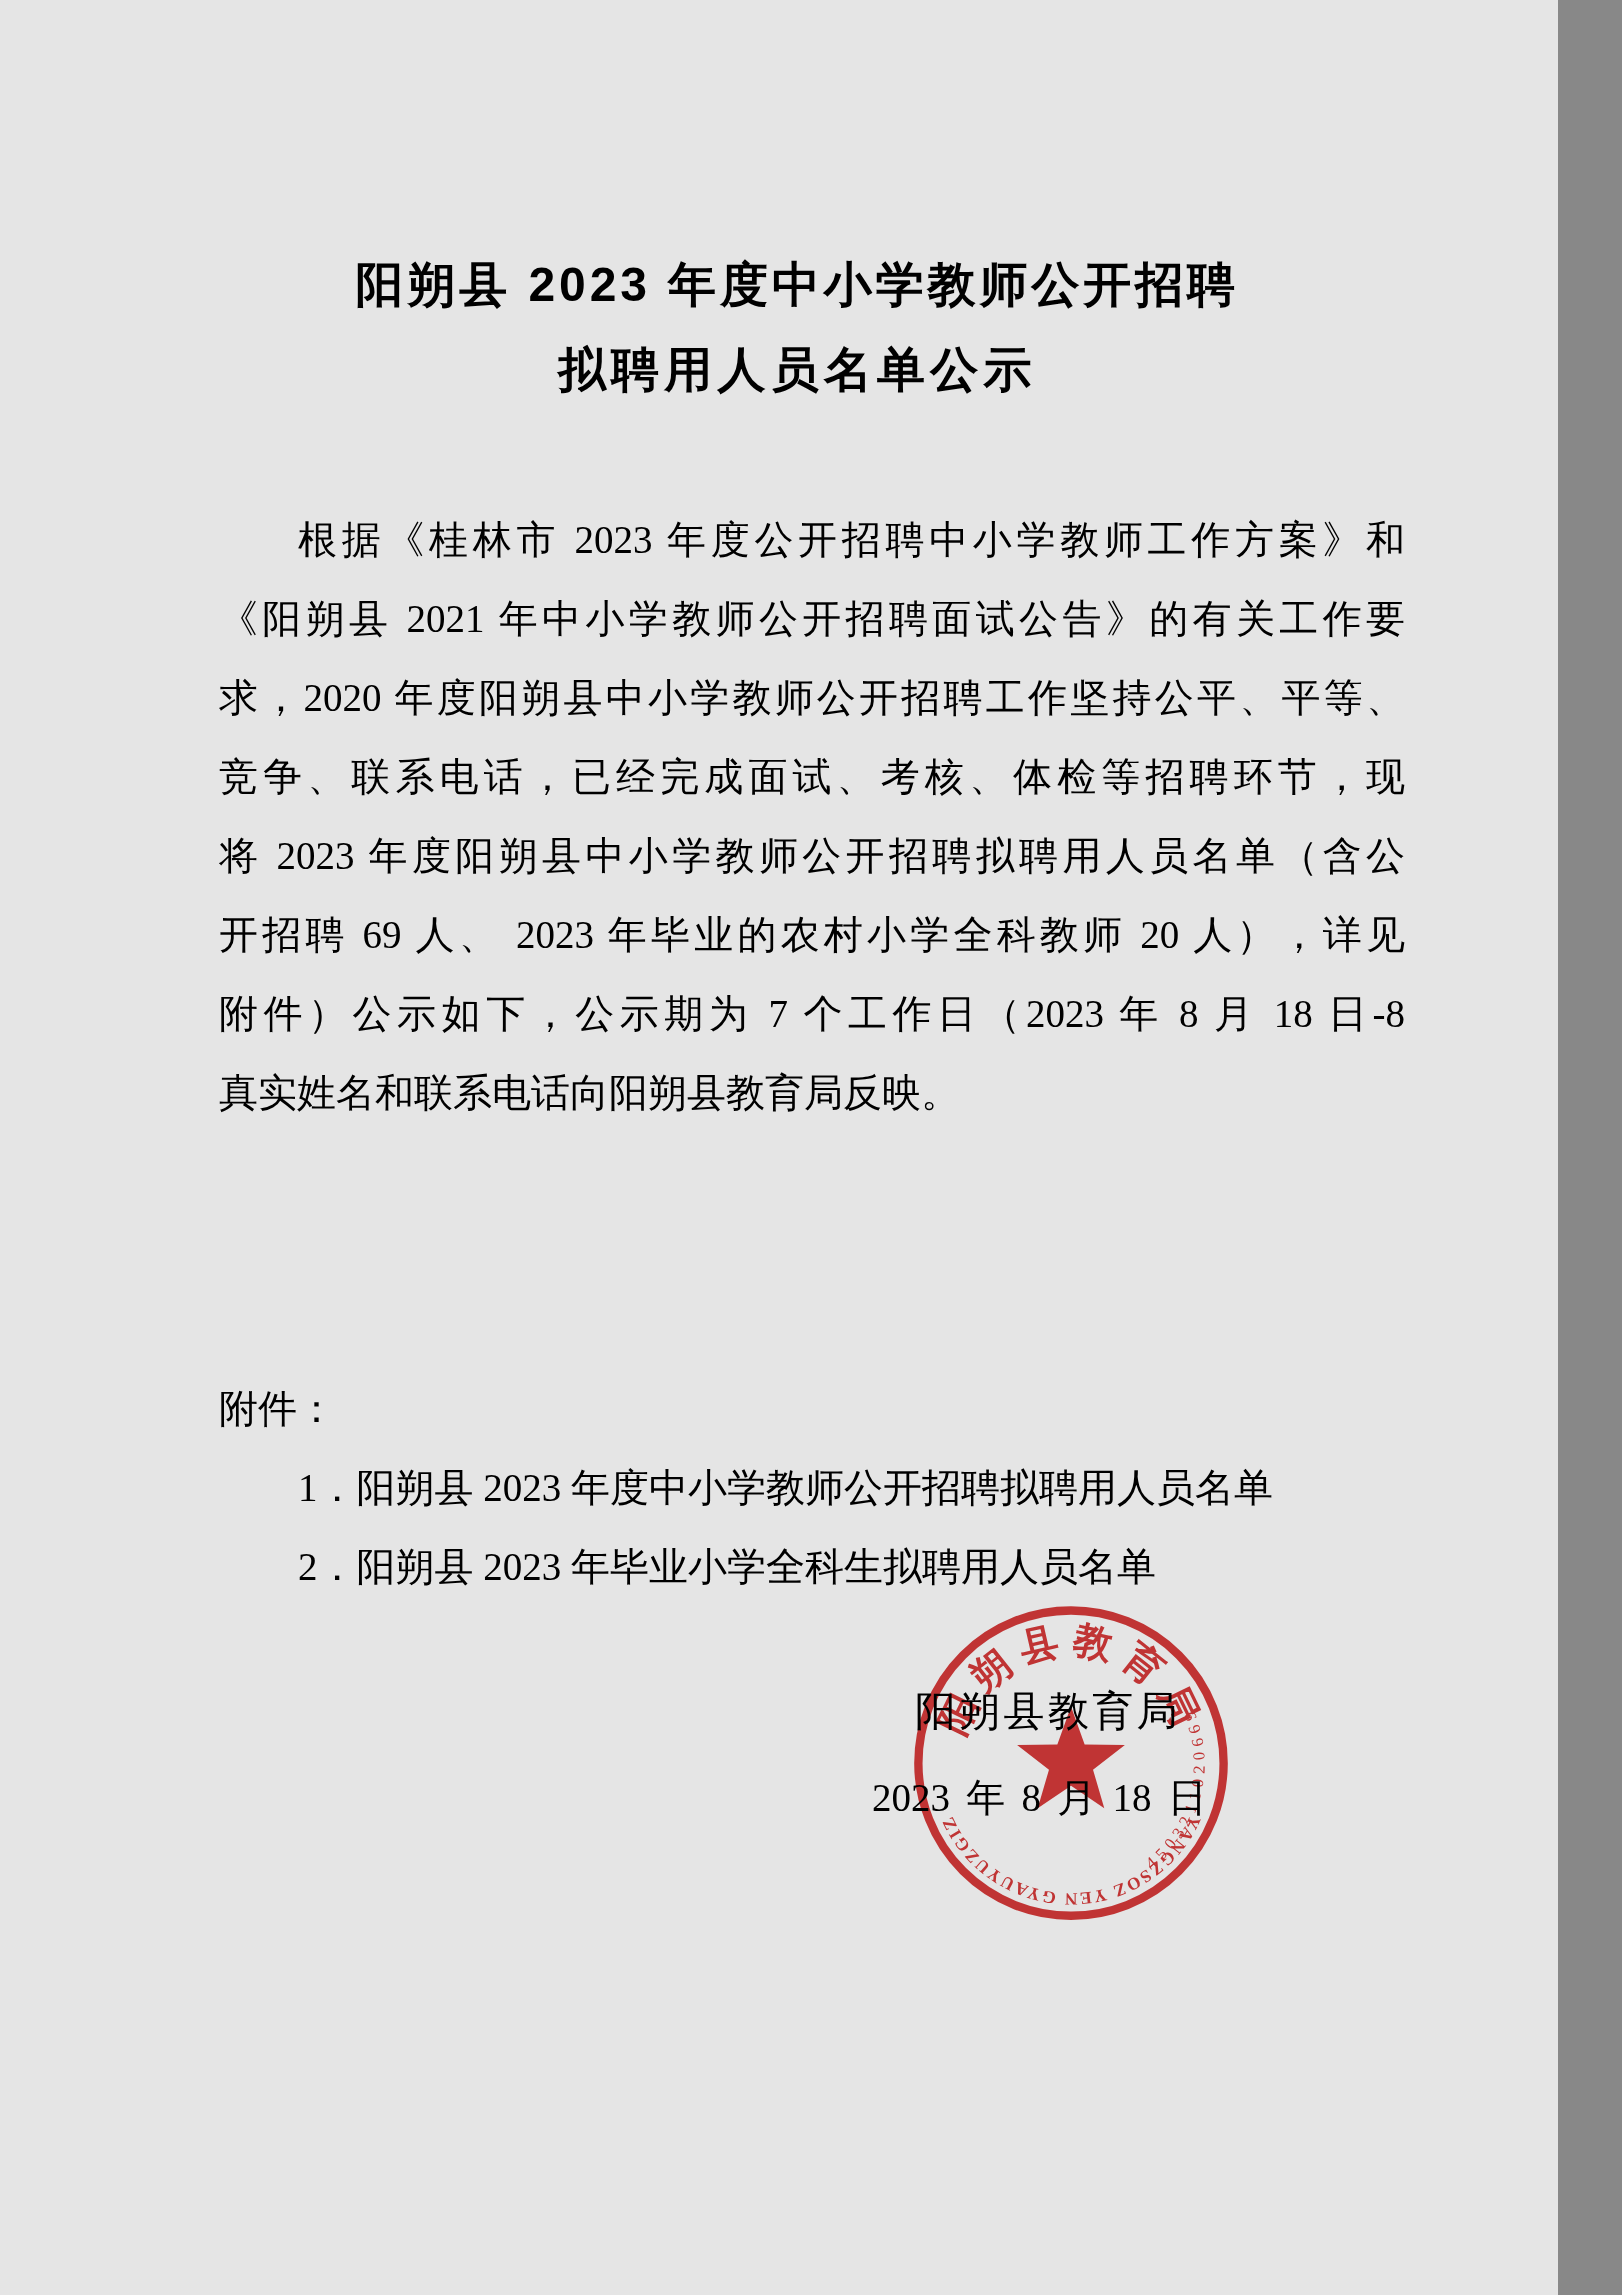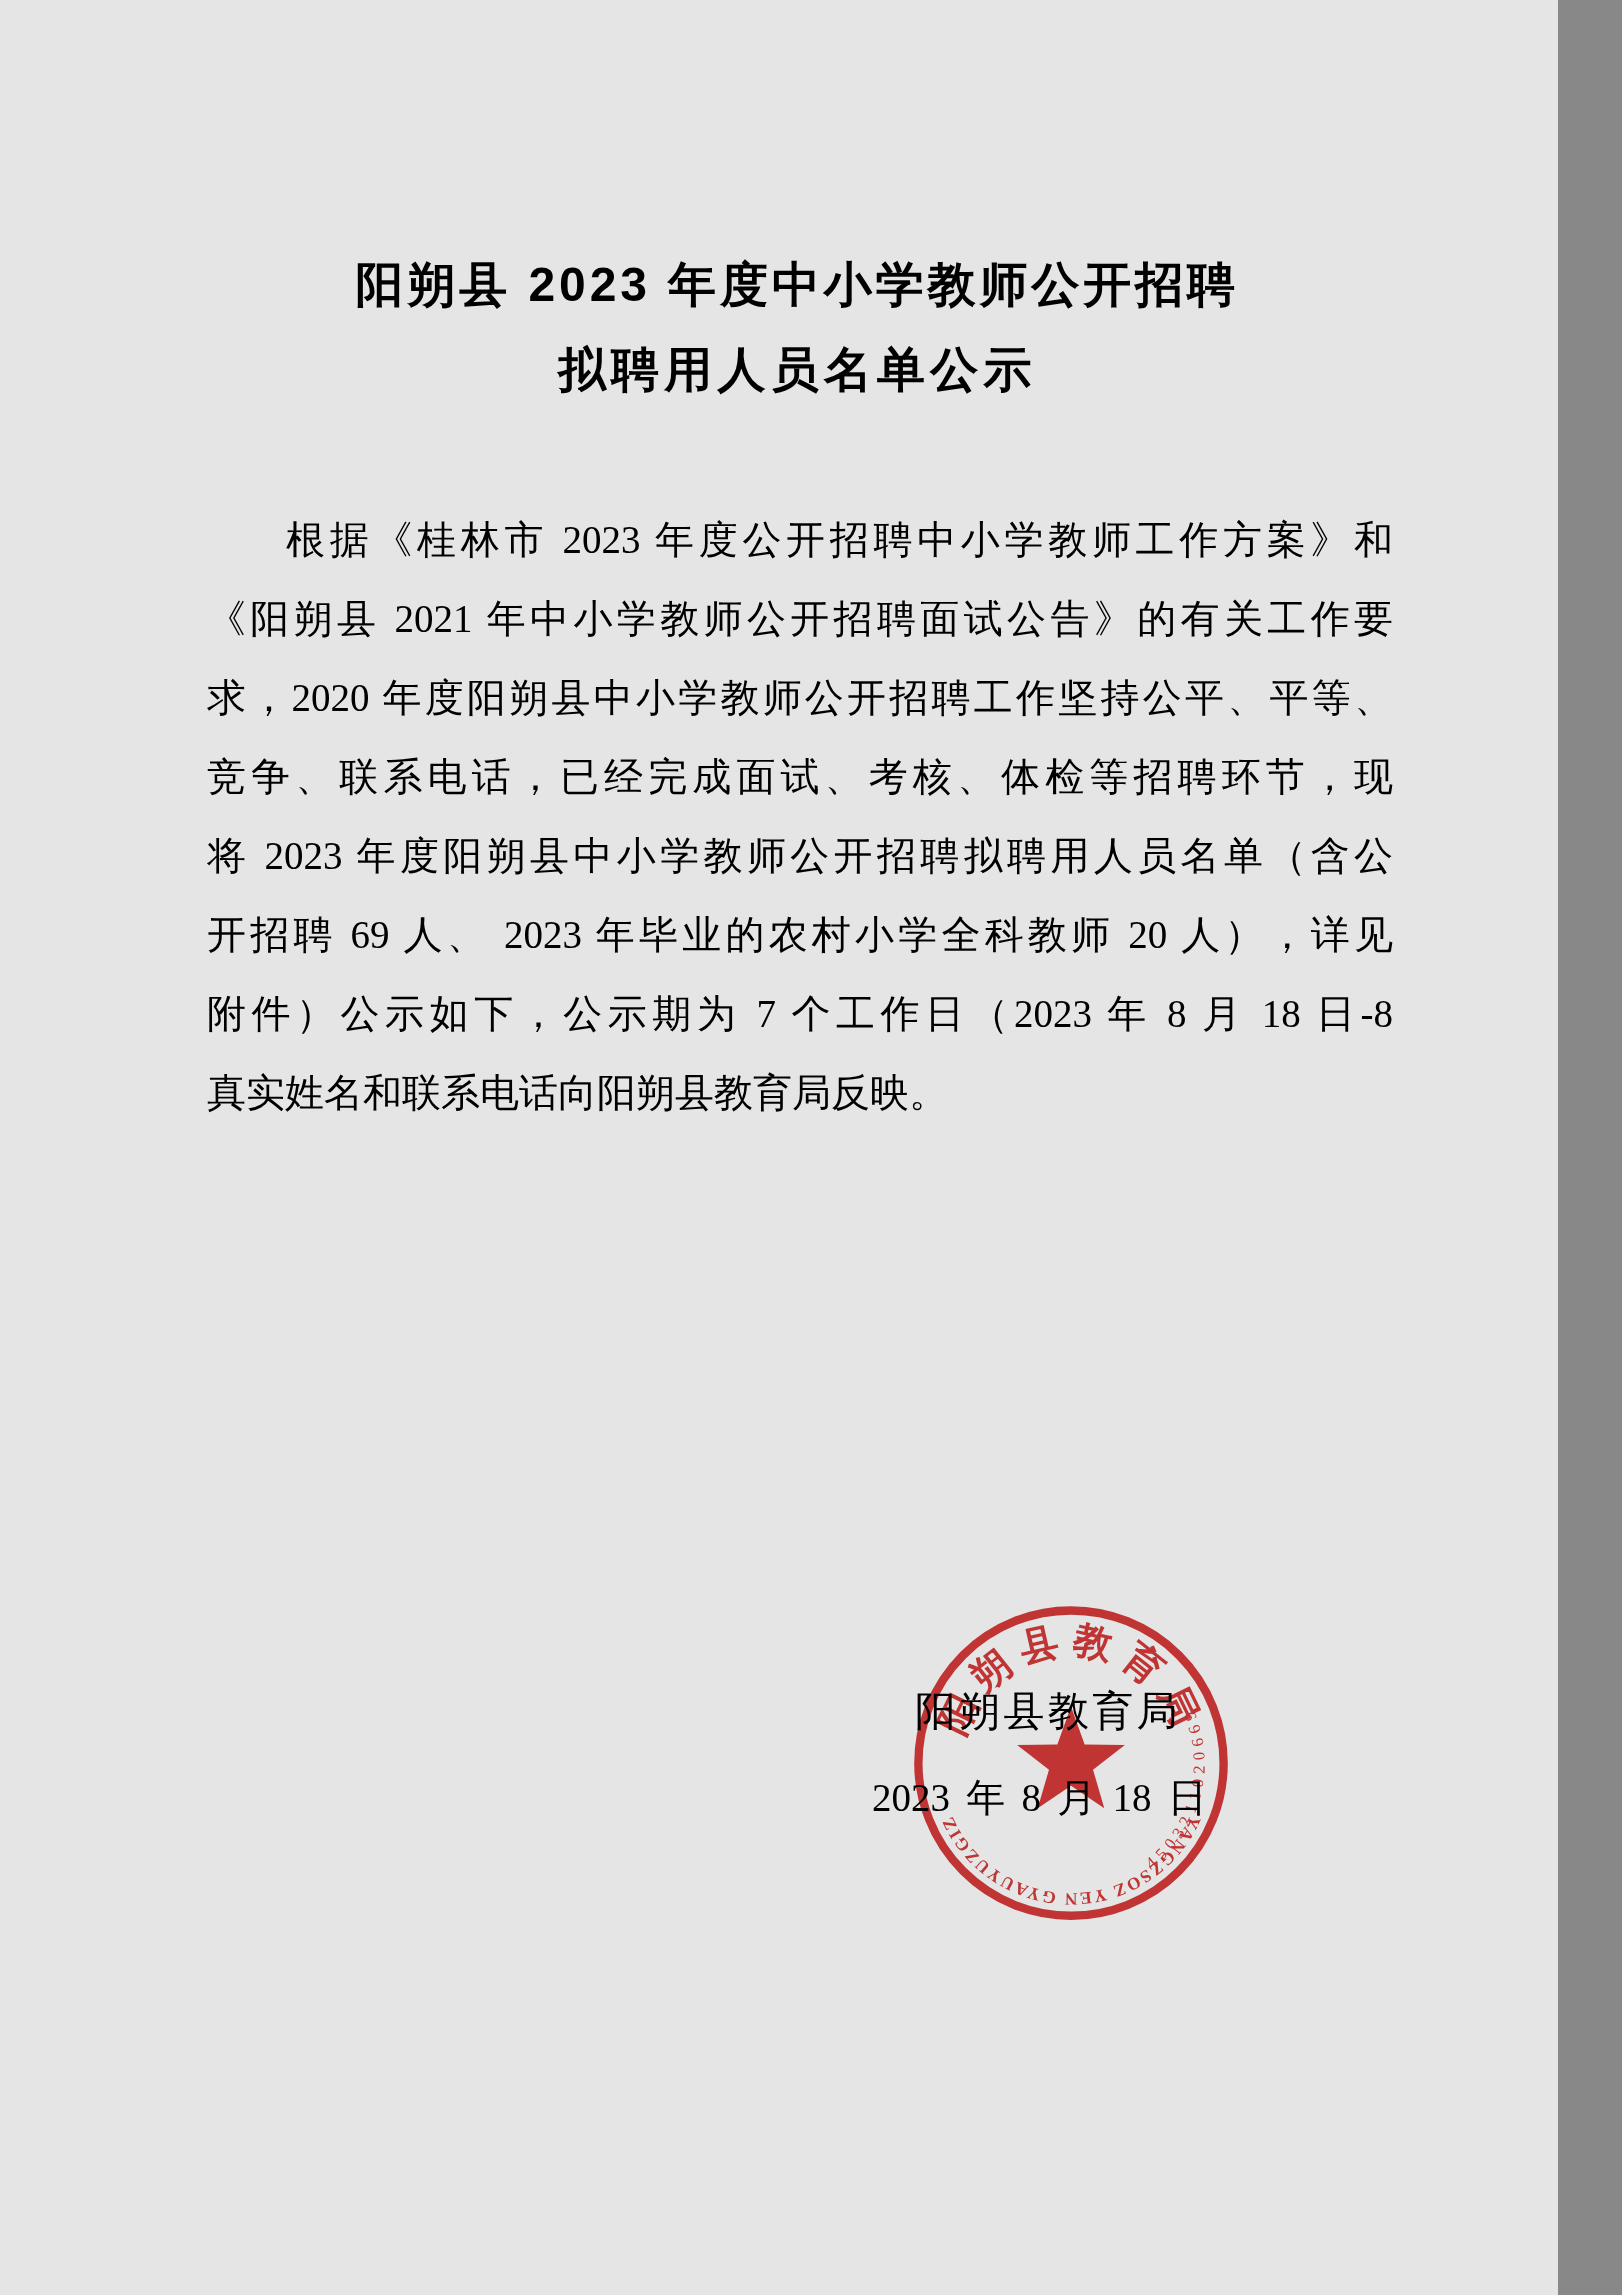--- a/index.html
+++ b/index.html
@@ -19,21 +19,21 @@
     font-weight:bold;
     font-size:48px;
     letter-spacing:3.9px;
     transform:translateX(18.3px);
     white-space:nowrap;
   }
   .doc-title.line1{top:253px;}
   .doc-title.line2{top:338px;letter-spacing:5.2px;}
   
   .body-block{
-    position:absolute;left:207px;top:500px;width:1186px;
+    position:absolute;left:219px;top:500px;width:1186px;
   }
   .body-line{
     height:79px;line-height:79px;
     font-size:39px;
     white-space:nowrap;
   }
   .body-line.justify{
     white-space:normal;
     text-align:justify;
     text-align-last:justify;
@@ -85,20 +85,25 @@
       <div class="body-line justify indent">根据《桂林市 2023 年度公开招聘中小学教师工作方案》和</div>
       <div class="body-line justify">《阳朔县 2021 年中小学教师公开招聘面试公告》的有关工作要</div>
       <div class="body-line justify">求，2020 年度阳朔县中小学教师公开招聘工作坚持公平、平等、</div>
       <div class="body-line justify">竞争、联系电话，已经完成面试、考核、体检等招聘环节，现</div>
       <div class="body-line justify">将 2023 年度阳朔县中小学教师公开招聘拟聘用人员名单（含公</div>
       <div class="body-line justify">开招聘 69 人、 2023 年毕业的农村小学全科教师 20 人），详见</div>
       <div class="body-line justify">附件）公示如下，公示期为 7 个工作日（2023 年 8 月 18 日-8</div>
       <div class="body-line">真实姓名和联系电话向阳朔县教育局反映。</div>
     </div>
 
+  <div class="attach-block">
+    <div class="attach-line">附件：</div>
+  <div class="attach-line indent">1．阳朔县 2023 年度中小学教师公开招聘拟聘用人员名单</div>
+      <div class="attach-line indent">2．阳朔县 2023 年毕业小学全科生拟聘用人员名单</div>
+    </div>
 
   <div class="signer">阳朔县教育局</div>
   <div class="sign-date">2023 年 8 月 18 日</div>
 
   <svg class="stamp" viewBox="0 0 500 500" xmlns="http://www.w3.org/2000/svg">
     <defs>
 
       <path id="seal-arc-top" d="M 80 251 A 170 170 0 0 1 420 251" fill="none"></path>
 
       <path id="seal-arc-bottom" d="M 452 251 A 202 202 0 0 1 48 251" fill="none"></path>

